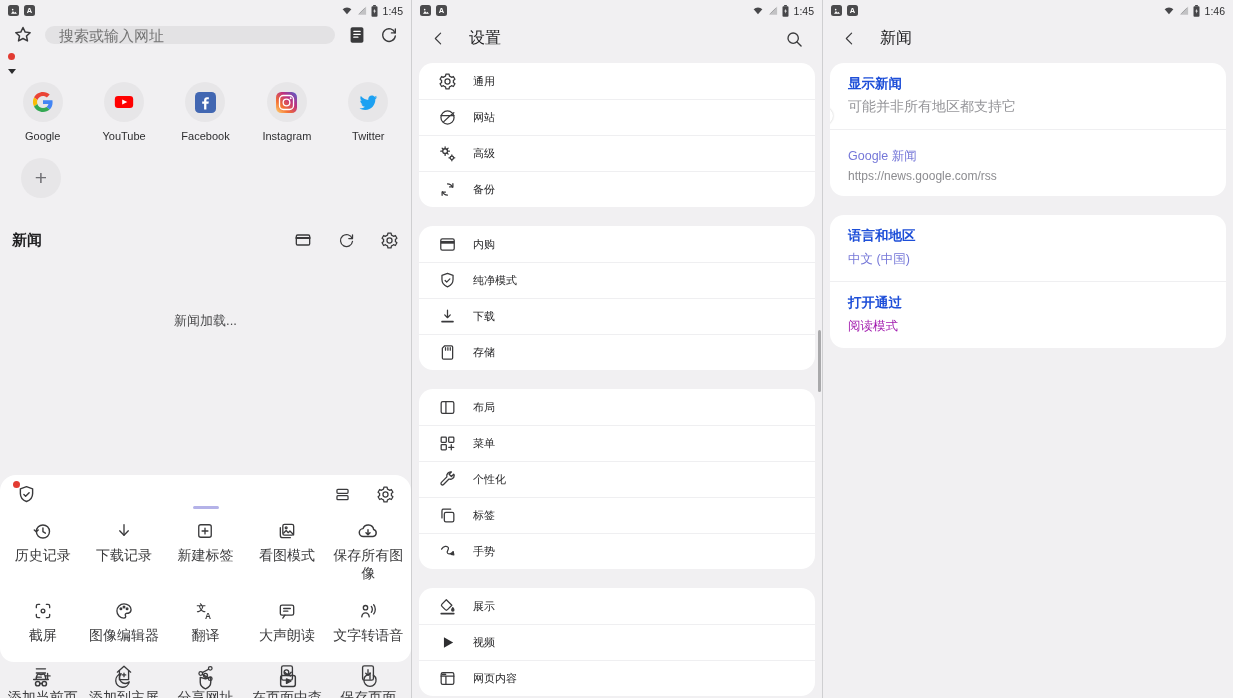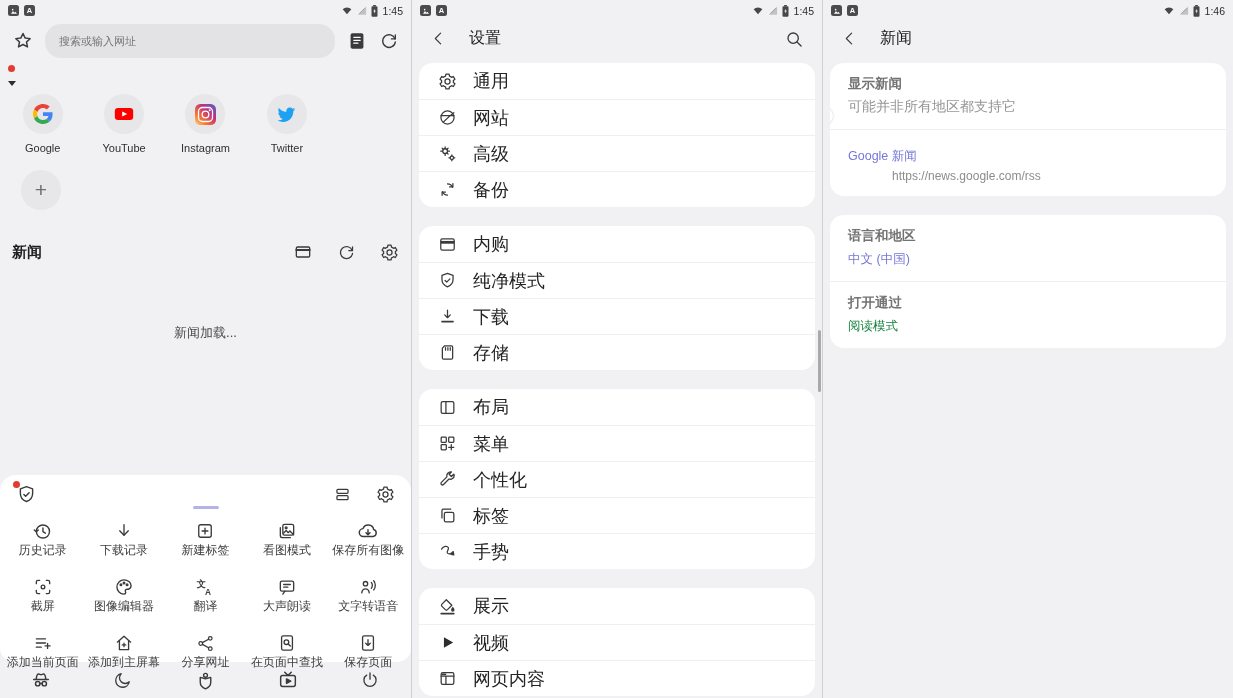--- a/index.html
+++ b/index.html
@@ -13,22 +13,22 @@
   .app-chip { width:11px; height:11px; background:#4b4b4d; border-radius:2.5px; margin-right:5px;
               display:flex; align-items:center; justify-content:center; color:#fff; font-size:7.5px; font-weight:bold; }
   .sb-right { margin-left:auto; display:flex; align-items:center; gap:3px; }
   .sb-time { font-size:10.5px; color:#2e2e30; margin-left:2px; }
 
   
   svg.ic { fill:none; stroke:#3a3a3c; stroke-width:1.6; stroke-linecap:round; stroke-linejoin:round; }
 
   
   .home-toolbar { display:flex; align-items:center; gap:11px; padding:6px 12px 2px; }
-  .search-pill { flex:1; height:34px; background:#e3e2e4; border:none; outline:none; border-radius:16px;
-                 padding:0 14px; font-size:11px; color:#8e8e92; font-family:inherit; }
+  .search-pill { flex:1; height:18px; background:#e3e2e4; border:none; outline:none; border-radius:16px;
+                 padding:0 14px; font-size:15px; color:#8e8e92; font-family:inherit; }
   .adblock-row { height:16px; display:flex; align-items:center; padding-left:8px; gap:6px; }
   .red-dot { width:7px; height:7px; border-radius:50%; }
   .caret-down { width:0; height:0; border-left:4px solid transparent; border-right:4px solid transparent;
                 border-top:5px solid #2c2c2e; margin-top:6px; }
   .quick-links { display:grid; grid-template-columns:repeat(5,1fr); padding:0 2px; margin-top:10px; text-align:center; }
   .ql-circle { width:40px; height:40px; border-radius:50%; background:#e7e6e8; display:flex;
                align-items:center; justify-content:center; margin:0 auto; }
   .ql-label { display:block; font-size:11px; color:#2f2f31; margin-top:8px; }
   .add-site { width:40px; height:40px; border-radius:50%; background:#e7e6e8; display:flex; align-items:center;
               justify-content:center; margin:16px 0 0 21px; color:#707074; font-size:21px; }
@@ -40,42 +40,42 @@
   .menu-sheet { position:absolute; left:0; right:0; top:475px; bottom:36px; background:#fff;
                 border-radius:16px 16px 14px 14px; }
   .sheet-header { display:flex; align-items:center; padding:9px 16px 0; }
   .shield-wrap { position:relative; display:flex; }
   .badge-dot { position:absolute; left:-3px; top:-3px; width:7px; height:7px; border-radius:50%; }
   .sheet-header .hicon { margin-left:24px; display:flex; }
   .sheet-header .spacer { flex:1; }
   .drag-handle { width:26px; height:3px; border-radius:2px; margin:1px auto 0; }
   .menu-grid { display:grid; grid-template-columns:repeat(5,1fr); row-gap:17px; padding:11px 2px 0; text-align:center; }
   .menu-item .mi-ic { height:22px; display:flex; align-items:center; justify-content:center; }
-  .menu-item .mi-label { display:block; font-size:12px; color:#3c3c3e; }
+  .menu-item .mi-label { display:block; font-size:14px; color:#3c3c3e; margin-top:5px; }
 
   .bottom-bar { position:absolute; left:0; right:0; bottom:0; height:36px; display:grid;
                 grid-template-columns:repeat(5,1fr); align-items:center; justify-items:center; }
 
   
   .page-header { display:flex; align-items:center; padding:10px 18px 6px; }
   .page-title { font-size:16px; font-weight:500; color:#1d1d1f; margin-left:22px; flex:1; }
   .card { background:#fff; border-radius:14px; margin:0 7px 19px; overflow:hidden; }
   .card.first { margin-top:8px; }
   .srow { display:flex; align-items:center; height:36px; padding:0 17px; }
   .srow + .srow { border-top:1px solid #efeff1; }
-  .srow .slabel { font-size:18px; color:#242426; margin-left:15px; }
+  .srow .slabel { font-size:11px; color:#242426; margin-left:15px; }
   .srow .sic { width:22px; display:flex; justify-content:center; }
   .scrollbar { position:absolute; right:1px; top:330px; width:3px; height:62px; background:#a9a9ab; border-radius:2px; }
 
   .nrow { position:relative; padding:12px 18px 13px; }
   .nrow + .nrow { border-top:1px solid #efeff1; }
-  .nrow-title { font-size:13.5px; font-weight:bold; color:#737373; }
+  .nrow-title { font-size:13.5px; font-weight:bold; color:#1d4ed8; }
   .nrow-sub { font-size:14px; color:#96969a; margin-top:5px; }
   .nrow-link { font-size:12.5px; margin-top:6px; }
-  .nrow-url { font-size:12px; color:#8c8c90; margin-top:4px;margin-left:44px; }
+  .nrow-url { font-size:12px; color:#8c8c90; margin-top:4px; }
   .row-end { position:absolute; right:16px; top:50%; transform:translateY(-50%); }
   .toggle { width:34px; height:18px; border-radius:10px; position:relative; }
   .toggle .knob { position:absolute; right:-1px; top:50%; transform:translateY(-50%); width:18px; height:18px;
                   background:#fff; border-radius:50%; box-shadow:0 0 2px rgba(0,0,0,.25); }
   .color-dot { width:17px; height:17px; border-radius:50%; border:1.5px solid #8a88c8; }
 </style>
 </head>
 <body>
 
 <div class="screen">
@@ -139,20 +139,29 @@
       <span class="ql-label">Google</span>
     </div>
     <div class="ql">
       <span class="ql-circle">
           <svg width="22" height="22" viewBox="0 0 24 24">
             <rect x="2" y="5.5" width="20" height="13" rx="3.5" fill="#FF0000"></rect>
             <path d="M10 9.2l5.6 2.8L10 14.8z" fill="#fff"></path>
           </svg>
         </span>
       <span class="ql-label">YouTube</span>
+    </div>
+    <div class="ql">
+      <span class="ql-circle">
+          <svg width="21" height="21" viewBox="0 0 24 24">
+            <rect width="24" height="24" rx="5" fill="#4267B2"></rect>
+            <path fill="#fff" d="M15.8 8.2h-2c-.4 0-.8.5-.8 1.1v1.6h2.8l-.4 2.4h-2.4V20h-2.6v-6.7H8.2v-2.4h2.2V9.3c0-1.9 1.3-3.4 3.1-3.4h2.3z"></path>
+          </svg>
+        </span>
+      <span class="ql-label">Facebook</span>
     </div>
     <div class="ql">
       <span class="ql-circle">
           <svg width="21" height="21" viewBox="0 0 24 24">
         <defs>
               <linearGradient id="ig" x1="0" y1="1" x2="1" y2="0">
                 <stop offset="0" stop-color="#FED576"></stop>
                 <stop offset=".3" stop-color="#F47133"></stop>
                 <stop offset=".65" stop-color="#BC3081"></stop>
                 <stop offset="1" stop-color="#4C63D2"></stop>
@@ -653,17 +662,17 @@
     </div>
   </div>
 
   <div class="card">
     <div class="nrow">
       <div class="nrow-title">语言和地区</div>
       <div class="nrow-link" style="color: rgb(117, 119, 216);">中文 (中国)</div>
     </div>
     <div class="nrow">
       <div class="nrow-title">打开通过</div>
-      <div class="nrow-link" style="color: #15803d;">阅读模式</div>
+      <div class="nrow-link" style="color: #a21caf;">阅读模式</div>
     </div>
   </div>
 
 </div>
 
 </body></html>

